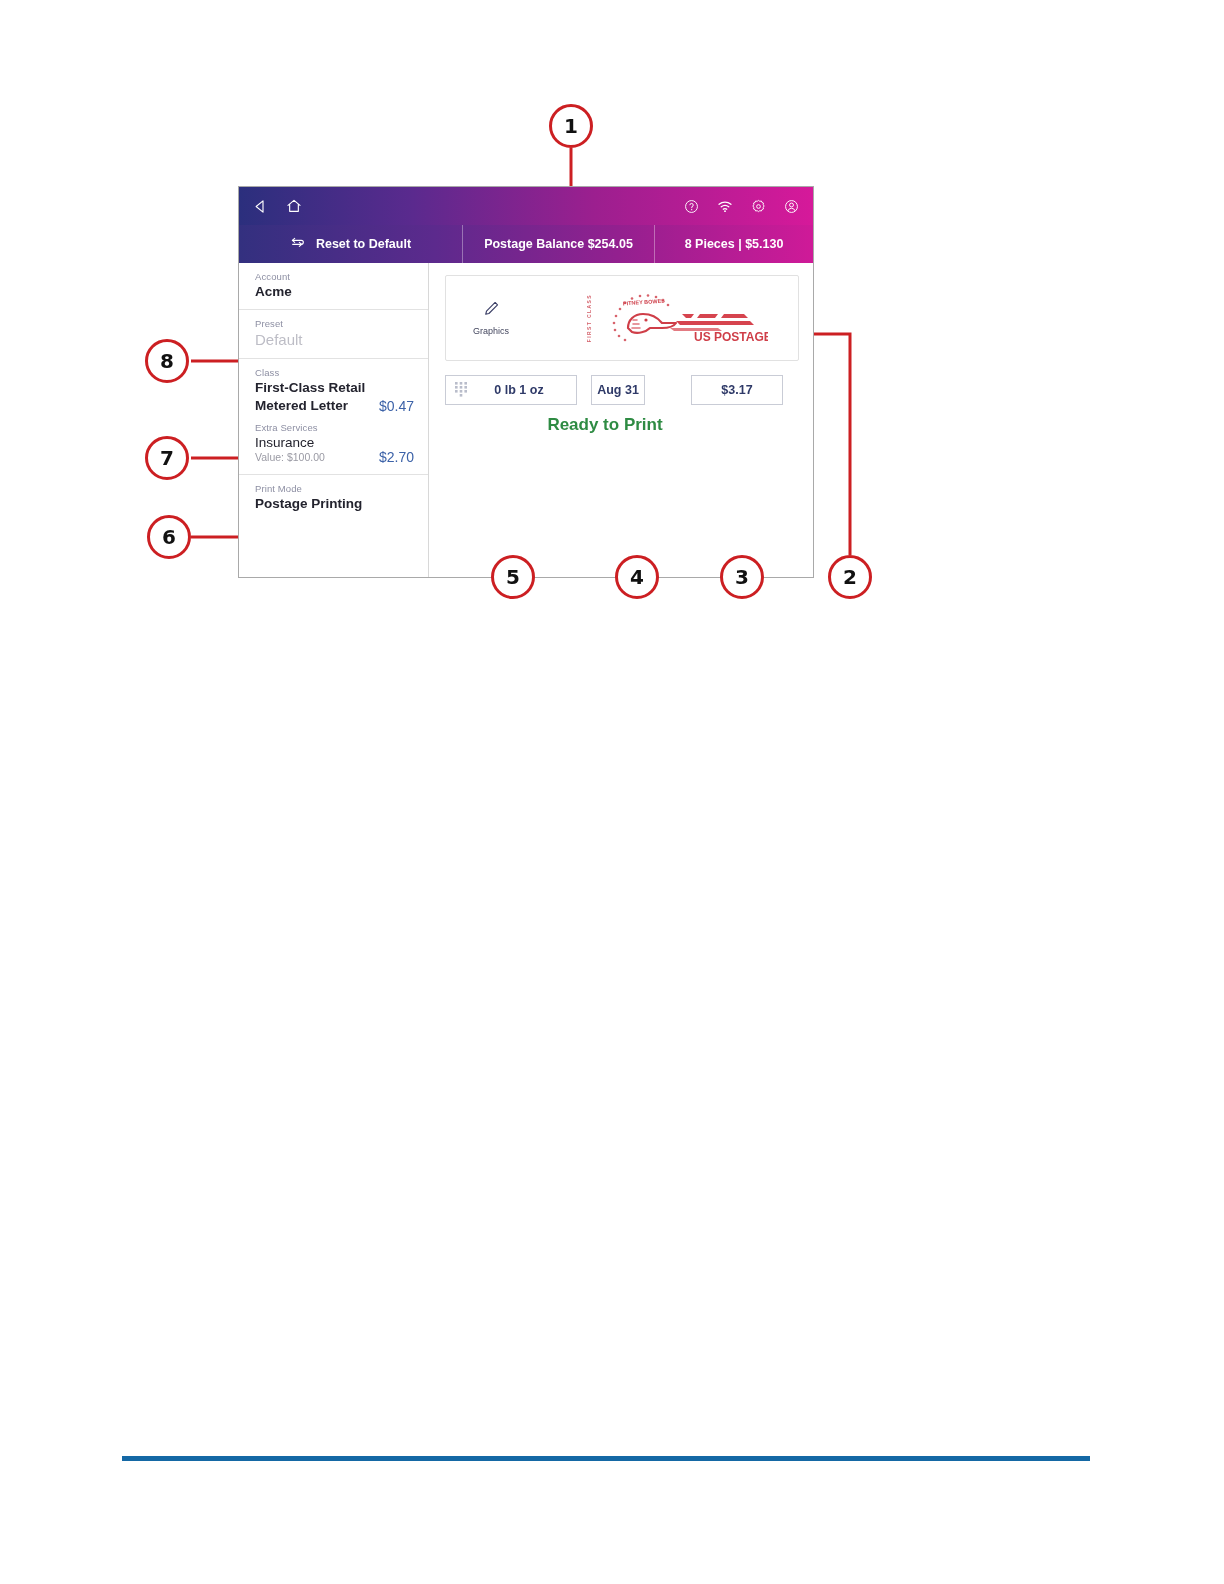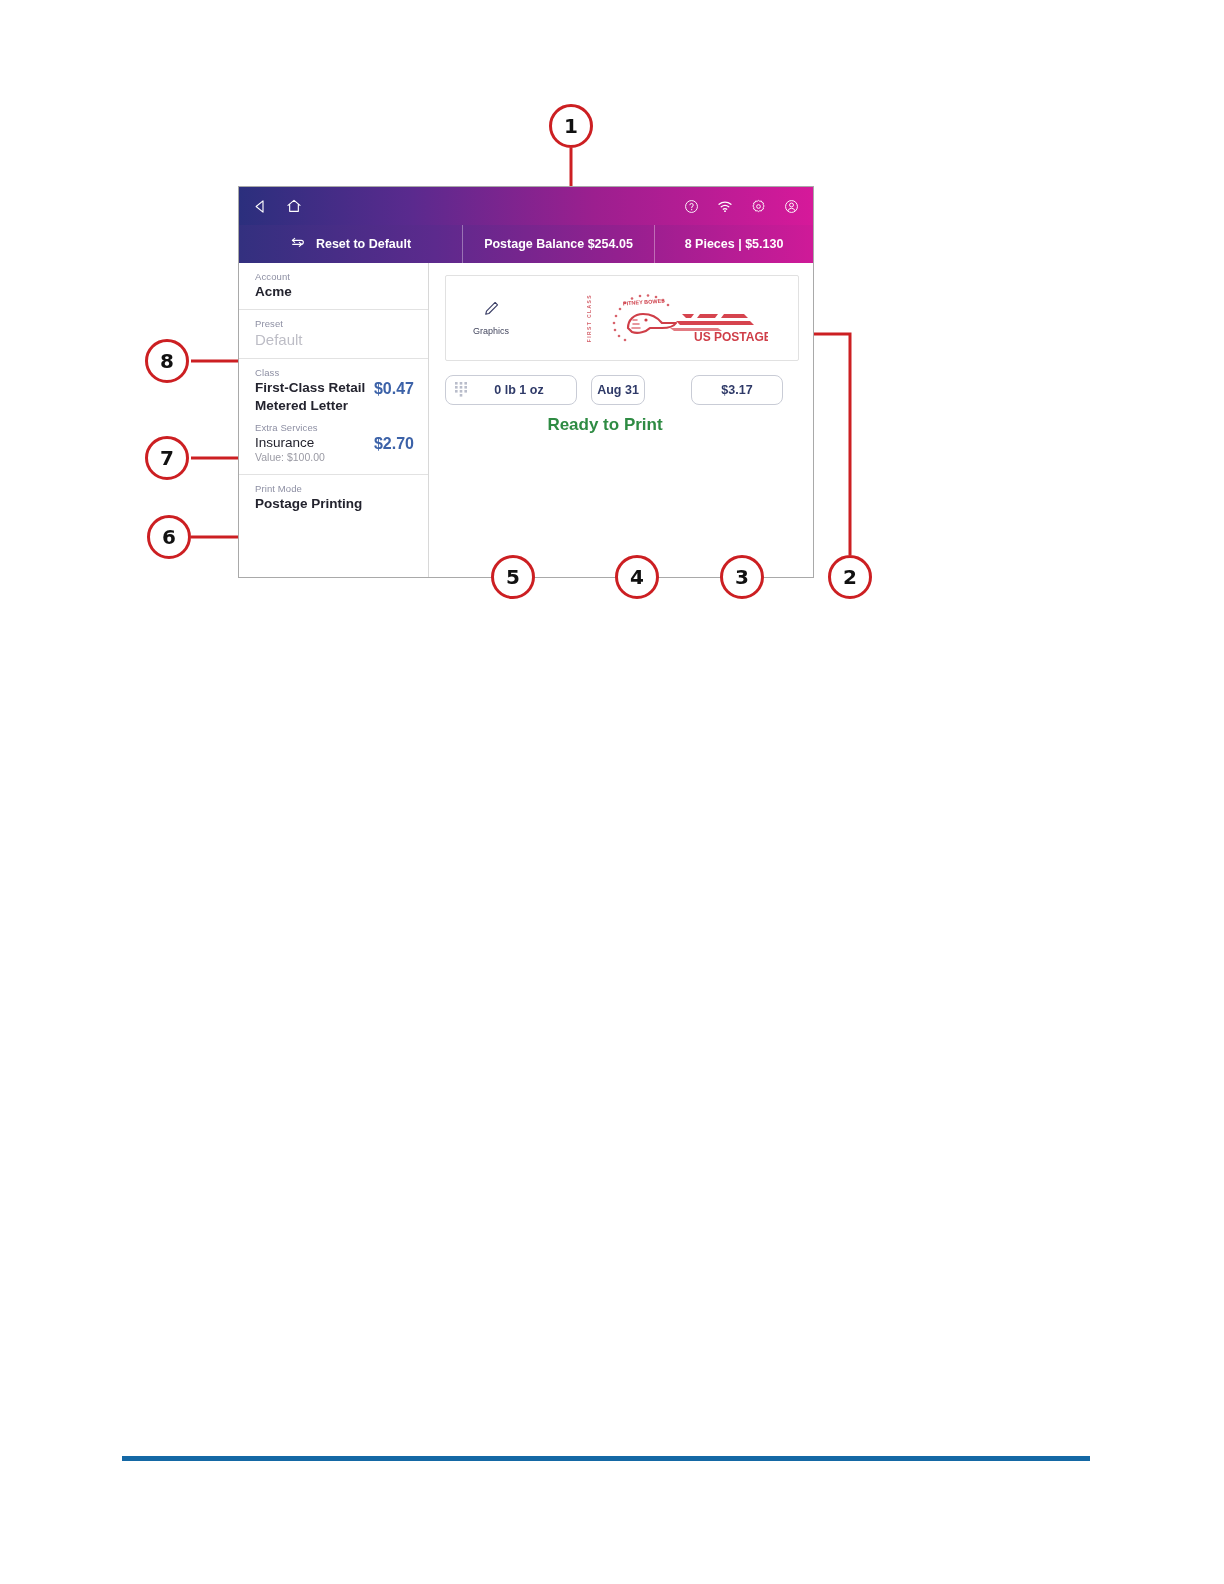--- a/index.html
+++ b/index.html
@@ -110,26 +110,26 @@
     letter-spacing: 0.1px;
   }
   .side-value {
     font-size: 13.5px;
     color: #23232e;
     font-weight: bold;
     line-height: 1.28;
   }
   .side-value.muted { color: #bdbdc6; font-weight: normal; font-size: 15px; }
   .side-sub { font-size: 10.5px; color: #9a9aa4; line-height: 1.3; }
-  .priced { display: flex; align-items: flex-start; justify-content: space-between; gap: 6px; }
+  .priced { display: flex; align-items: flex-end; justify-content: space-between; gap: 6px; }
   .priced .txt { flex: 1; }
   .price {
-    font-size: 16px;
+    font-size: 14px;
     color: #3c62a8;
-    font-weight: bold;
+    font-weight: normal;
     white-space: nowrap;
     padding-top: 1px;
   }
   .row-class { padding-bottom: 4px; border-bottom: none; }
   .row-extra { padding-top: 4px; }
 
   
   .main-panel { flex: 1; padding: 12px 14px 0 16px; box-sizing: border-box; }
 
   .indicia-box {
@@ -165,21 +165,21 @@
     font-size: 5px;
     letter-spacing: 1.4px;
     color: #d4606a;
     font-weight: bold;
   }
 
   
   .btn-row { display: flex; gap: 14px; margin-top: 14px; }
   .pill {
     border: 1px solid #c9ccd6;
-    border-radius: 8px;
+    border-radius: 0;
     height: 30px;
     display: flex;
     align-items: center;
     justify-content: center;
     gap: 8px;
     color: #2f3a68;
     font-size: 12.5px;
     font-weight: bold;
     background: #ffffff;
     box-sizing: border-box;

